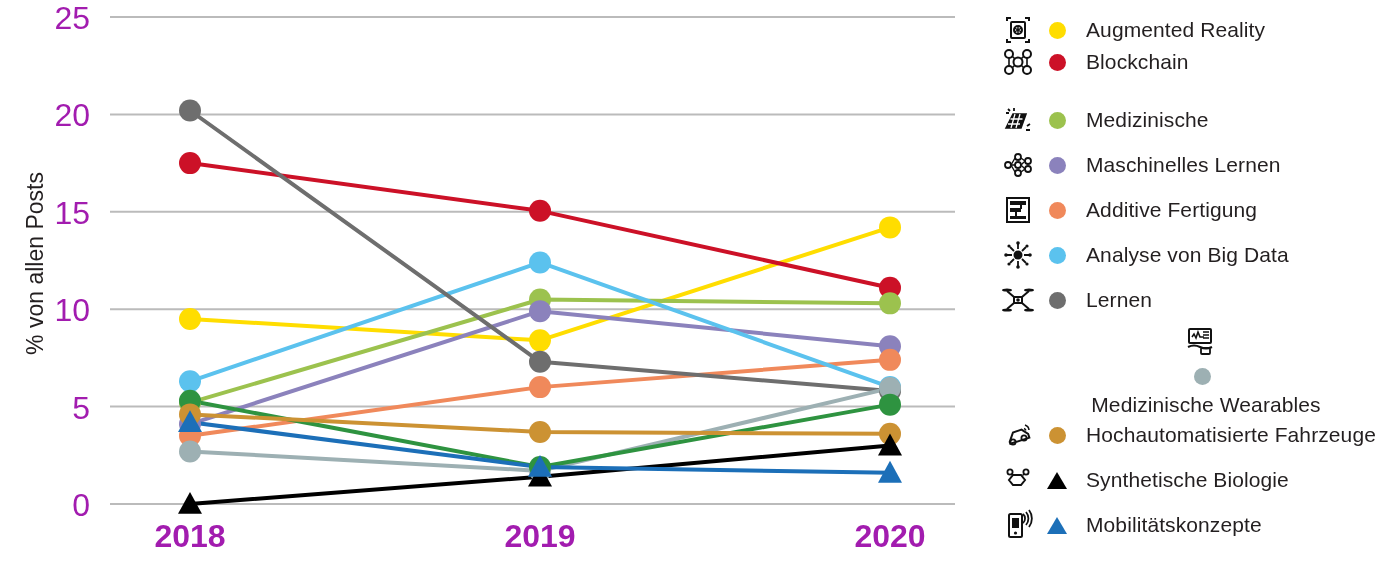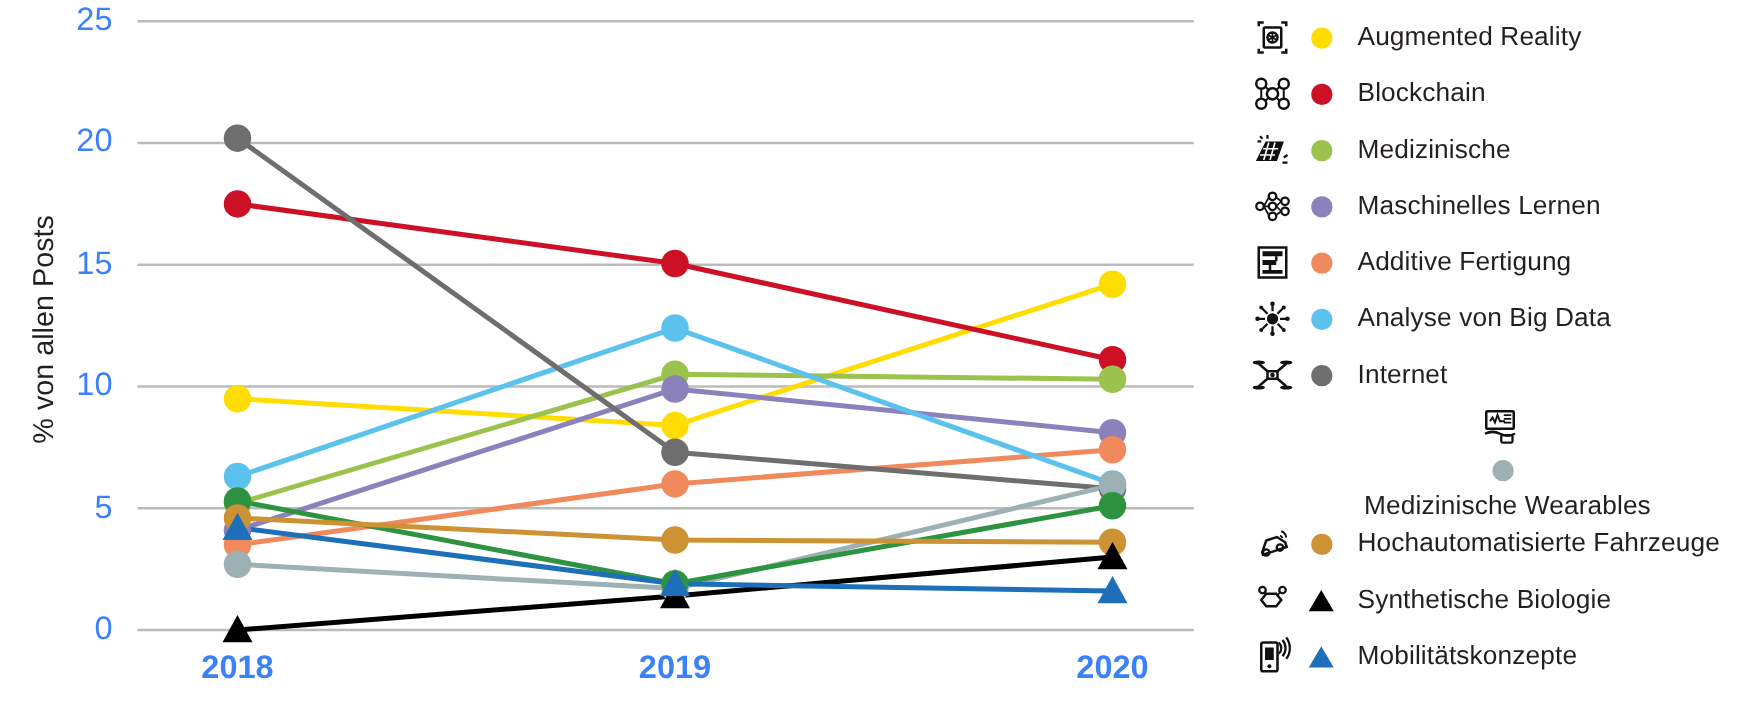--- a/index.html
+++ b/index.html
@@ -18,22 +18,22 @@
   
   #chart-panel {
     position: absolute;
     left: 0; top: 0;
     width: 990px; height: 579px;
   }
   #plot-svg { position: absolute; left: 0; top: 0; }
 
   .y-tick-label, .x-tick-label {
     position: absolute;
-    font-size: 26px;
-    color: #3b82f6;
+    font-size: 32px;
+    color: #a21caf;
     font-family: "Liberation Sans", sans-serif;
     white-space: nowrap;
   }
   .y-tick-label { text-align: right; width: 70px; }
   .x-tick-label { text-align: center; width: 120px; font-weight: bold; }
 
   #y-axis-title {
     position: absolute;
     left: -95px;
     top: 250px;
@@ -196,21 +196,21 @@
             <rect x="9" y="8" width="14" height="16" stroke="#111" stroke-width="2" fill="none" rx="1"></rect>
             <circle cx="16" cy="16" r="4" stroke="#111" stroke-width="2" fill="none"></circle>
             <path d="M16 12 v8 M12.5 14 L19.5 18 M12.5 18 L19.5 14" stroke="#111" stroke-width="1.4"></path>
           </svg>
         </div>
         <div class="legend-marker">
           <span class="legend-dot" style="background: rgb(255, 221, 0);"></span>
         </div>
         <span class="legend-label">Augmented Reality</span>
       </div>
-      <div class="legend-row" style="top: 45px;">
+      <div class="legend-row" style="top: 32px;">
         <div class="legend-icon">
           <svg width="32" height="32" viewBox="0 0 32 32">
             <circle cx="7" cy="8" r="4" stroke="#111" stroke-width="2" fill="none"></circle>
             <circle cx="7" cy="24" r="4" stroke="#111" stroke-width="2" fill="none"></circle>
             <circle cx="25" cy="8" r="4" stroke="#111" stroke-width="2" fill="none"></circle>
             <circle cx="25" cy="24" r="4" stroke="#111" stroke-width="2" fill="none"></circle>
             <circle cx="16" cy="16" r="4.5" stroke="#111" stroke-width="2" fill="none"></circle>
             <path d="M10 10 L13 13 M22 10 L19 13 M10 22 L13 19 M22 22 L19 19 M7 12 v8 M25 12 v8" stroke="#111" stroke-width="1.6"></path>
           </svg>
         </div>
@@ -294,21 +294,21 @@
             <ellipse cx="5" cy="6" rx="5" ry="1.6" fill="#111"></ellipse>
             <ellipse cx="27" cy="6" rx="5" ry="1.6" fill="#111"></ellipse>
             <ellipse cx="5" cy="26" rx="5" ry="1.6" fill="#111"></ellipse>
             <ellipse cx="27" cy="26" rx="5" ry="1.6" fill="#111"></ellipse>
             <circle cx="16" cy="16" r="1.8" fill="#111"></circle>
           </svg>
         </div>
         <div class="legend-marker">
           <span class="legend-dot" style="background: rgb(110, 110, 110);"></span>
         </div>
-        <span class="legend-label">Internet</span>
+        <span class="legend-label">Lernen</span>
       </div>
       <div class="legend-row" style="top: 315px; flex-direction: column;">
         <div class="legend-icon">
           <svg width="32" height="32" viewBox="0 0 32 32">
             <rect x="5" y="4" width="22" height="14" stroke="#111" stroke-width="2" fill="none" rx="1"></rect>
             <path d="M8 12 l2 -3 l2 4 l2 -6 l2 5 h4" stroke="#111" stroke-width="1.6" fill="none"></path>
             <path d="M19 7 h6 M19 10 h6 M19 13 h6" stroke="#111" stroke-width="1.4"></path>
             <path d="M4 22 q6 -3 12 0 q6 3 12 0" stroke="#111" stroke-width="2" fill="none"></path>
             <rect x="17" y="23" width="9" height="6" stroke="#111" stroke-width="1.8" fill="none" rx="1"></rect>
           </svg>

